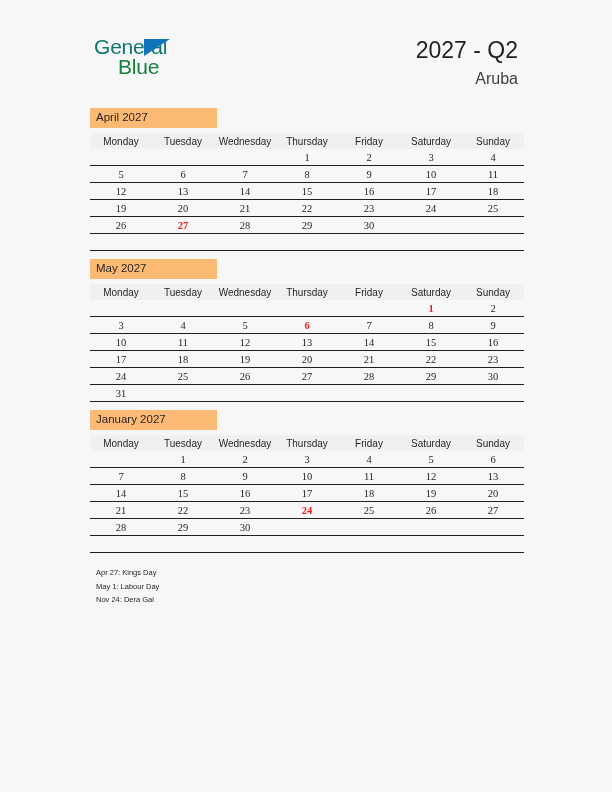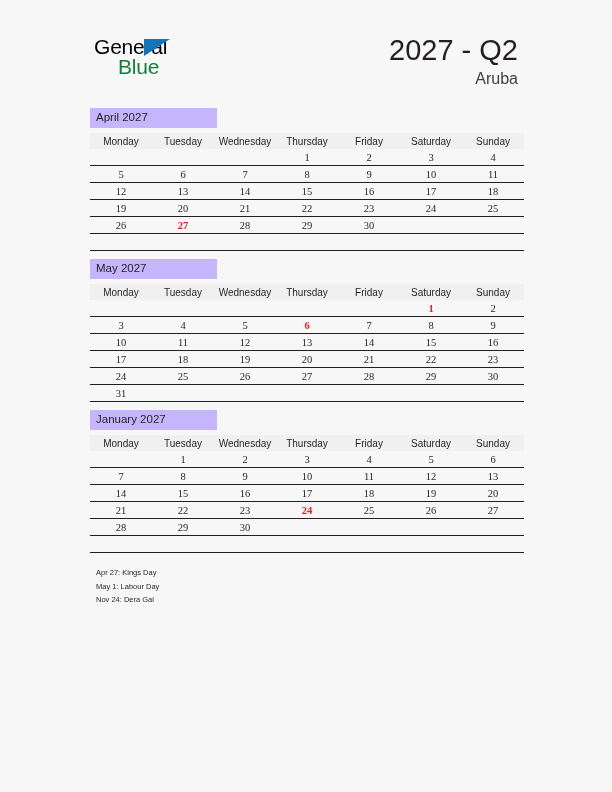--- a/index.html
+++ b/index.html
@@ -31,21 +31,21 @@
     top: 36px;
     width: 110px;
     height: 44px;
   }
   .logo-general {
     position: absolute;
     left: 0;
     top: 0;
     font-size: 21px;
     letter-spacing: -0.2px;
-    color: #000000;
+    color: #0f766e;
     font-family: "Liberation Sans", sans-serif;
     line-height: 21px;
   }
   .logo-triangle {
     position: absolute;
     left: 50px;
     top: 3px;
     width: 0;
     height: 0;
     border-left: 26px solid #1175bb;
@@ -61,21 +61,21 @@
     font-family: "Liberation Sans", sans-serif;
     line-height: 21px;
   }
   .title-block {
     position: absolute;
     right: 94px;
     top: 36px;
     text-align: right;
   }
   .title-main {
-    font-size: 29px;
+    font-size: 23px;
     color: #231f20;
     line-height: 28px;
     white-space: nowrap;
   }
   .title-sub {
     font-size: 16px;
     color: #404040;
     line-height: 20px;
     margin-top: 5px;
     white-space: nowrap;
@@ -86,21 +86,21 @@
     position: absolute;
     left: 90px;
     width: 434px;
   }
   #month-0 { top: 107px; }
   #month-1 { top: 258px; }
   #month-2 { top: 409px; }
 
   .month-name {
     display: inline-block;
-    background: #c4b5fd;
+    background: #fdba74;
     font-size: 11.5px;
     color: #231f20;
     padding: 3px 6px 4px 6px;
     width: 115px;
     box-sizing: content-box;
     line-height: 13px;
   }
   table.cal {
     border-collapse: collapse;
     width: 434px;

